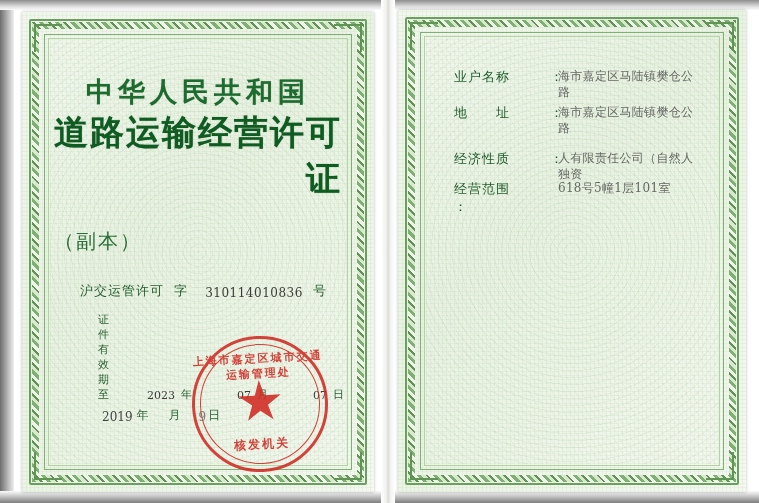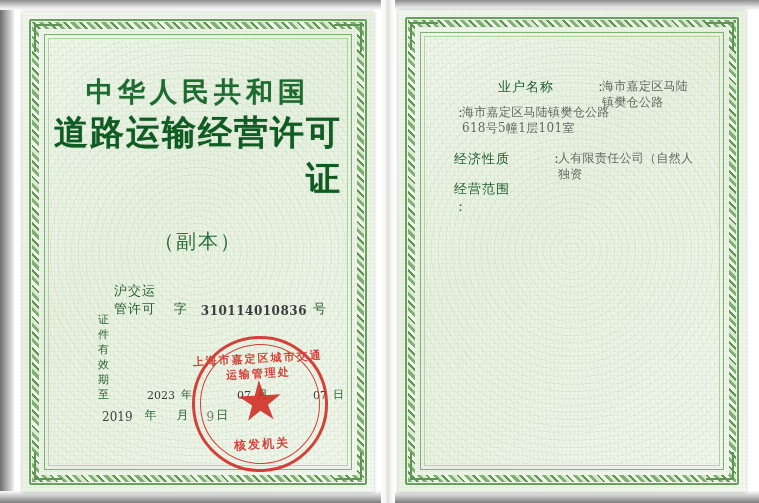--- a/index.html
+++ b/index.html
@@ -148,48 +148,46 @@
   .doc-title {
     text-align: right;
     font-family: "DejaVu Serif", serif;
     font-size: 34px;
     font-weight: bold;
     letter-spacing: 2px;
     color: #0f5c22;
     text-shadow: 0 0 1px rgba(0,70,15,0.5);
   }
   .doc-subtitle {
-    text-align: center;
     margin-top: 26px;
     font-family: "DejaVu Serif", serif;
     font-size: 20px;
     letter-spacing: 2px;
     color: #2a6e39;
   }
 
   .lic-row {
     position: absolute;
     left: 26px;
     right: 16px;
     top: 238px;
     display: flex;
     align-items: flex-end;
     font-family: "DejaVu Serif", serif;
     font-size: 13px;
     color: #245e2f;
   }
-  .lic-label { letter-spacing: 1px; margin-left: 34px; }
+  .lic-label { letter-spacing: 1px; }
   .lic-zi { margin: 0 14px 0 10px; }
   .lic-number {
     flex: 1;
     text-align: center;
     font-size: 12px;
     color: #3c3c3c;
     letter-spacing: 0.5px;
-    font-weight: bold;
   }
   .lic-hao { margin-left: 6px; }
 
   .valid-row {
     position: absolute;
     left: 44px;
     right: 26px;
     top: 268px;
     display: flex;
     align-items: flex-end;
@@ -257,21 +255,21 @@
     position: absolute;
     left: 48px;
     right: 40px;
     bottom: 36px;
     display: flex;
     align-items: flex-end;
     font-family: "DejaVu Serif", serif;
     font-size: 12px;
     color: #2b6234;
   }
-  .issue-date-row .yr { color: #444; margin-right: 10px; }
+  .issue-date-row .yr { color: #444; margin-right: 2px; }
   .issue-date-row .unit { padding: 0 18px 0 2px; }
   .issue-date-row .mid-val { color: #555; opacity: 0.75; }
 
   
   .field {
     position: absolute;
     left: 24px;
     right: 18px;
     display: flex;
     align-items: flex-start;
@@ -287,22 +285,22 @@
   }
   .field .colon { width: 8px; flex: none; }
   .field .fvalue {
     flex: 1;
     color: #4a4a4a;
     font-size: 12px;
     line-height: 16px;
     letter-spacing: 0.3px;
     opacity: 0.82;
   }
-  .field .fvalue .line2 { display: block; }
-  #f-name  { top: 36px; margin-left: 44px; }
+  .field .fvalue .line2 { display: block; margin-top: 44px; }
+  #f-name  { top: 26px; }
   #f-addr  { top: 62px; }
   #f-econ  { top: 108px; }
   #f-scope { top: 138px; flex-direction: column; }
 </style>
 </head>
 <body>
 
 <div id="page">
   <div class="scan-bg"></div>
   <div class="top-shadow"></div>
@@ -374,20 +372,21 @@
 
     <div class="content">
 
       <div class="field" id="f-name">
         <span class="flabel">业户名称</span>
         <span class="colon">：</span>
         <span class="fvalue">海市嘉定区马陆镇樊仓公路</span>
       </div>
 
       <div class="field" id="f-addr">
+        <span class="flabel">地　　址</span>
         <span class="colon">：</span>
         <span class="fvalue">
           <span>海市嘉定区马陆镇樊仓公路</span>
           <span class="line2">618号5幢1层101室</span>
         </span>
       </div>
 
       <div class="field" id="f-econ">
         <span class="flabel">经济性质</span>
         <span class="colon">：</span>

